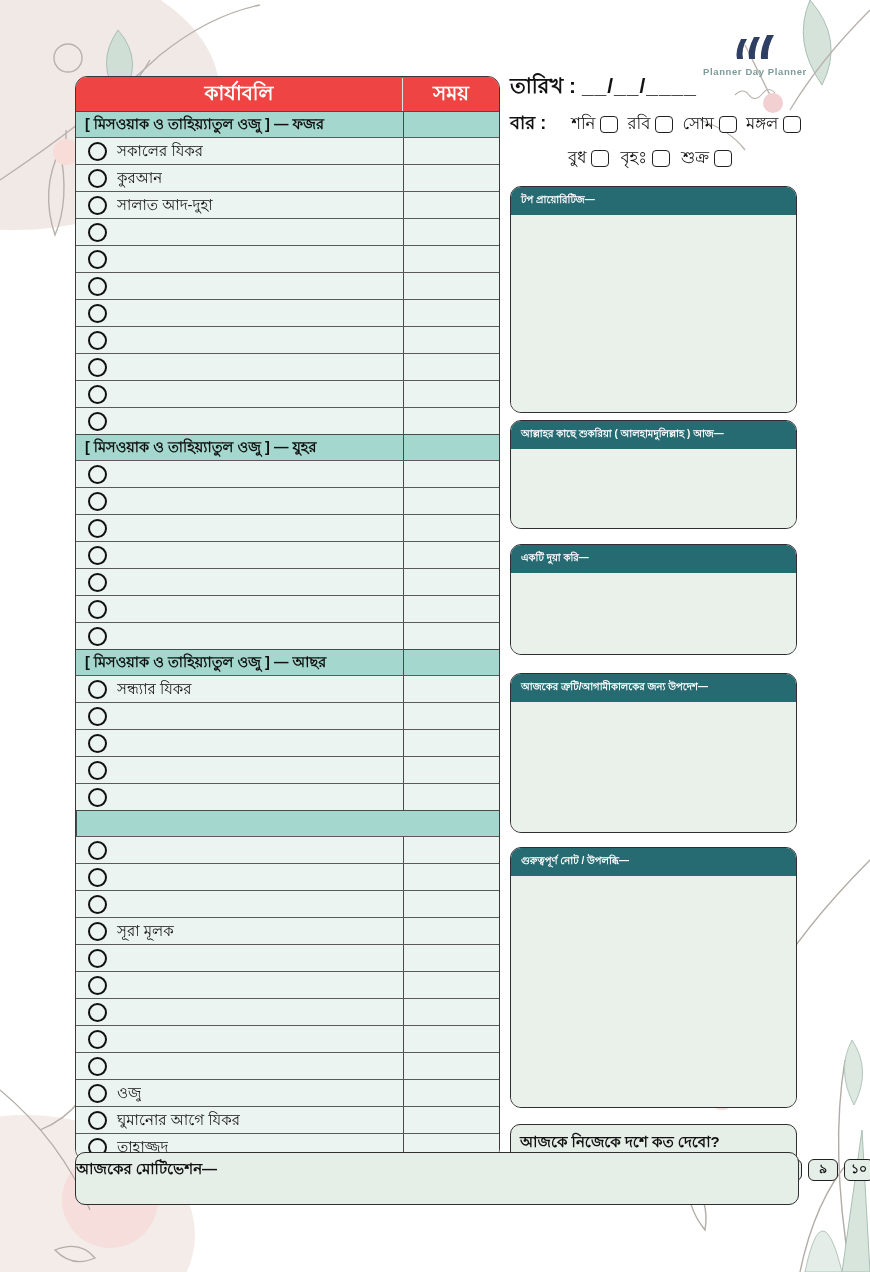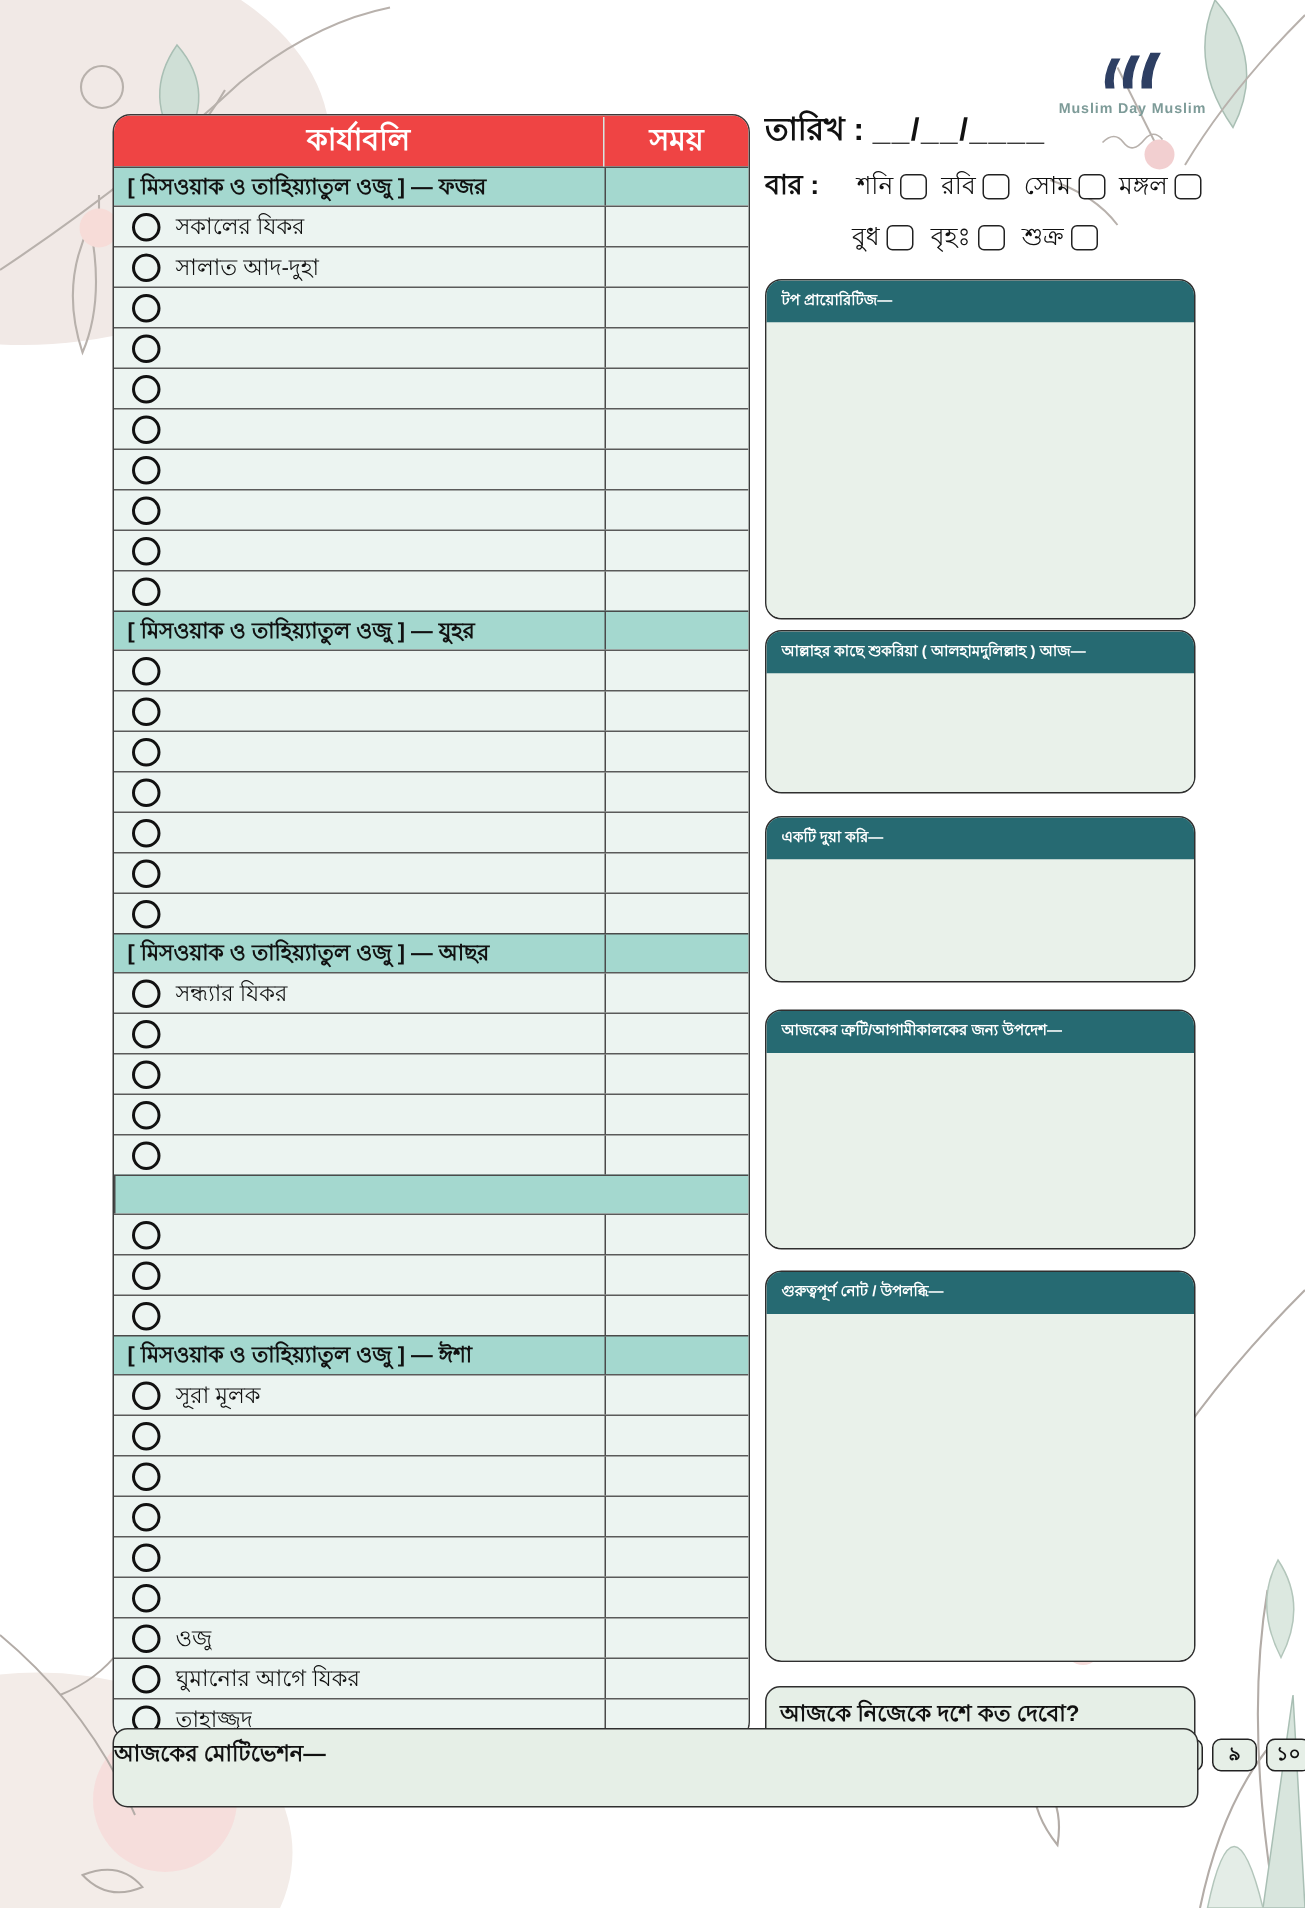--- a/index.html
+++ b/index.html
@@ -166,20 +166,27 @@
           <div class="task-row">
             <div class="act-cell">
               <span class="circle"></span>
               <span class="task-text">সকালের যিকর</span>
             </div>
             <div class="time-cell"></div>
           </div>
           <div class="task-row">
             <div class="act-cell">
               <span class="circle"></span>
+              <span class="task-text">কুরআন</span>
+            </div>
+            <div class="time-cell"></div>
+          </div>
+          <div class="task-row">
+            <div class="act-cell">
+              <span class="circle"></span>
               <span class="task-text">সালাত আদ-দুহা</span>
             </div>
             <div class="time-cell"></div>
           </div>
           <div class="task-row">
             <div class="act-cell">
               <span class="circle"></span>
               <span class="task-text"></span>
             </div>
             <div class="time-cell"></div>
@@ -340,24 +347,20 @@
               <span class="circle"></span>
               <span class="task-text"></span>
             </div>
             <div class="time-cell"></div>
           </div>
           <div class="task-row">
             <div class="act-cell">
               <span class="circle"></span>
               <span class="task-text"></span>
             </div>
-            <div class="time-cell"></div>
-          </div>
-          <div class="section-row">
-            <div class="section-label"><span>[ মিসওয়াক ও তাহিয়্যাতুল ওজু ] — </span><b>ঈশা</b></div>
             <div class="time-cell"></div>
           </div>
           <div class="task-row">
             <div class="act-cell">
               <span class="circle"></span>
               <span class="task-text">সূরা মূলক</span>
             </div>
             <div class="time-cell"></div>
           </div>
           <div class="task-row">
@@ -420,21 +423,21 @@
     </div>
 
     <div class="right-col">
 
       <div class="brand">
         <svg width="52" height="26" viewBox="0 0 52 26">
           <path d="M 8,24 Q 6,16 12,4 L 18,4 Q 12,14 14,24 Z" fill="#2e3f63"></path>
           <path d="M 20,24 Q 18,15 25,2 L 31,2 Q 25,13 26,24 Z" fill="#2e3f63"></path>
           <path d="M 32,24 Q 31,14 38,0 L 45,0 Q 38,12 39,24 Z" fill="#2e3f63"></path>
         </svg>
-        <div class="brand-name">Muslim Day Muslim</div>
+        <div class="brand-name">Planner Day Planner</div>
       </div>
 
       <div class="date-line">
         <span>তারিখ :</span>
         <span class="date-dashes">__/__/____</span>
       </div>
 
       <div class="day-line">
         <span class="lbl">বার :</span>
         <span style="display:flex;gap:9px;justify-content:space-between;">

